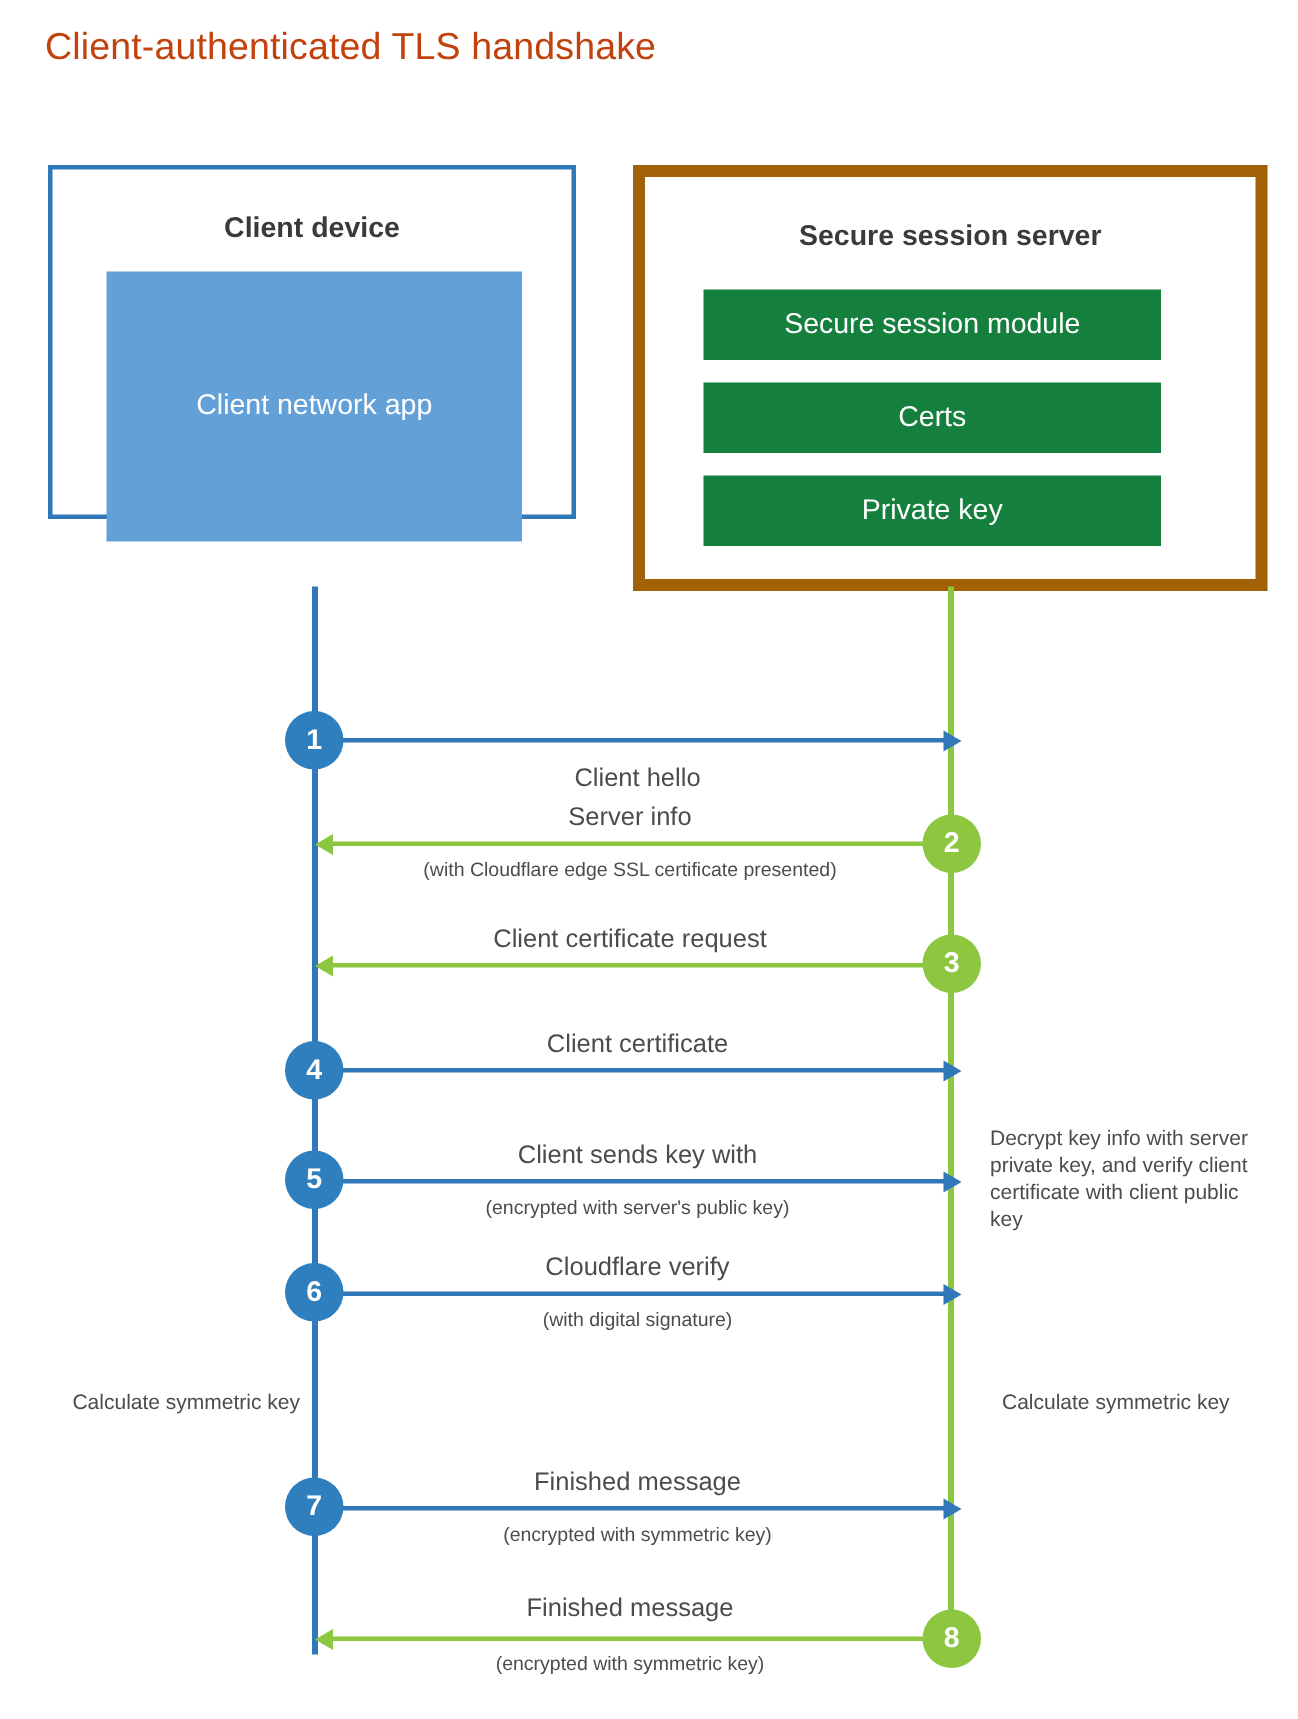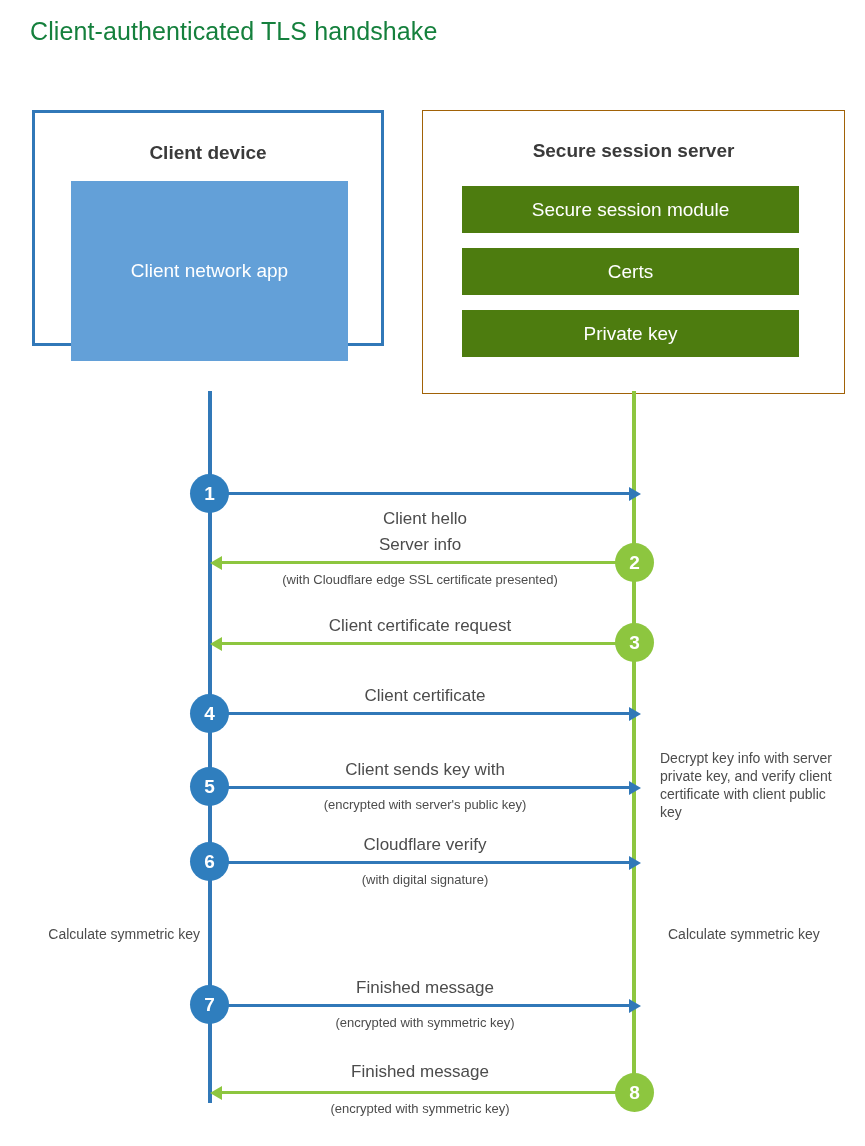--- a/index.html
+++ b/index.html
@@ -15,39 +15,39 @@
     color: #4a4a4a;
     overflow: hidden;
   }
 
   
   #page-title {
     position: absolute;
     left: 30px; top: 17px;
     font-size: 25px;
     font-weight: 400;
-    color: #15803d;
+    color: #c2410c;
     letter-spacing: 0.1px;
     white-space: nowrap;
   }
 
   
   .actor-box {
     position: absolute;
     background: #ffffff;
   }
   #client-box {
     left: 32px; top: 110px;
     width: 352px; height: 236px;
     border: 3px solid #3178b8;
   }
   #server-box {
     left: 422px; top: 110px;
     width: 423px; height: 284px;
-    border: 1px solid #a16207;
+    border: 8px solid #a16207;
   }
   .actor-title {
     position: absolute;
     left: 0; right: 0;
     text-align: center;
     font-size: 19px;
     font-weight: bold;
     color: #3a3a3a;
   }
   #client-box .actor-title { top: 29px; }
@@ -65,23 +65,23 @@
     display: flex;
     align-items: center;
     justify-content: center;
     text-align: right;
   }
 
   
   .server-bar {
     position: absolute;
     left: 39px;
-    width: 337px;
+    width: 305px;
     height: 47px;
-    background: #4d7c0f;
+    background: #15803d;
     color: #ffffff;
     font-size: 19px;
     display: flex;
     align-items: center;
     justify-content: center;
     text-align: center;
   }
   #server-bar-0 { top: 75px; }
   #server-bar-1 { top: 137px; }
   #server-bar-2 { top: 199px; }

